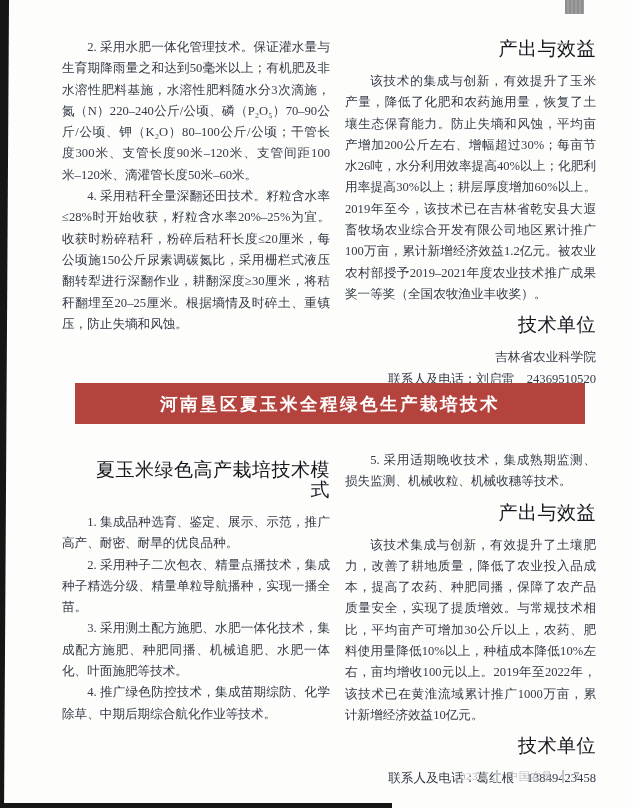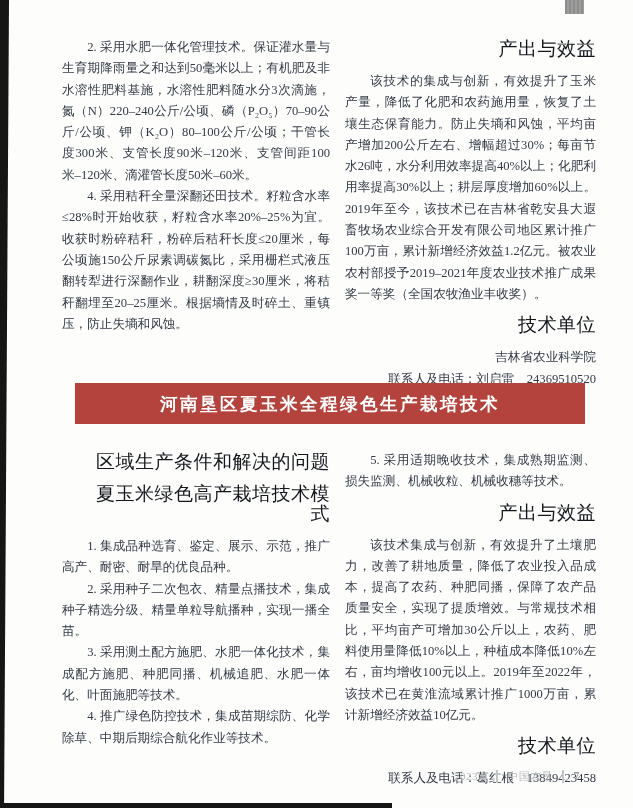--- a/index.html
+++ b/index.html
@@ -88,21 +88,20 @@
     <h3 class="heading">技术单位</h3>
     <p class="unit-line">吉林省农业科学院</p>
     <p class="unit-line">联系人及电话：刘启雷　24369510520</p>
   </div>
 
   <div class="banner" style="background: rgb(181, 67, 61); color: rgb(255, 255, 255);">
     <span>河南垦区夏玉米全程绿色生产栽培技术</span>
   </div>
 
   <div class="col col-bot-left">
-    <h3 class="heading first">区域生产条件和解决的问题</h3>
     <h3 class="heading">夏玉米绿色高产栽培技术模式</h3>
     <p class="para">1. 集成品种选育、鉴定、展示、示范，推广高产、耐密、耐旱的优良品种。</p>
     <p class="para">2. 采用种子二次包衣、精量点播技术，集成种子精选分级、精量单粒导航播种，实现一播全苗。</p>
     <p class="para">3. 采用测土配方施肥、水肥一体化技术，集成配方施肥、种肥同播、机械追肥、水肥一体化、叶面施肥等技术。</p>
     <p class="para">4. 推广绿色防控技术，集成苗期综防、化学除草、中期后期综合航化作业等技术。</p>
   </div>
 
   <div class="col col-bot-right">
     <p class="para">5. 采用适期晚收技术，集成熟期监测、损失监测、机械收粒、机械收穗等技术。</p>
     <h3 class="heading">产出与效益</h3>

